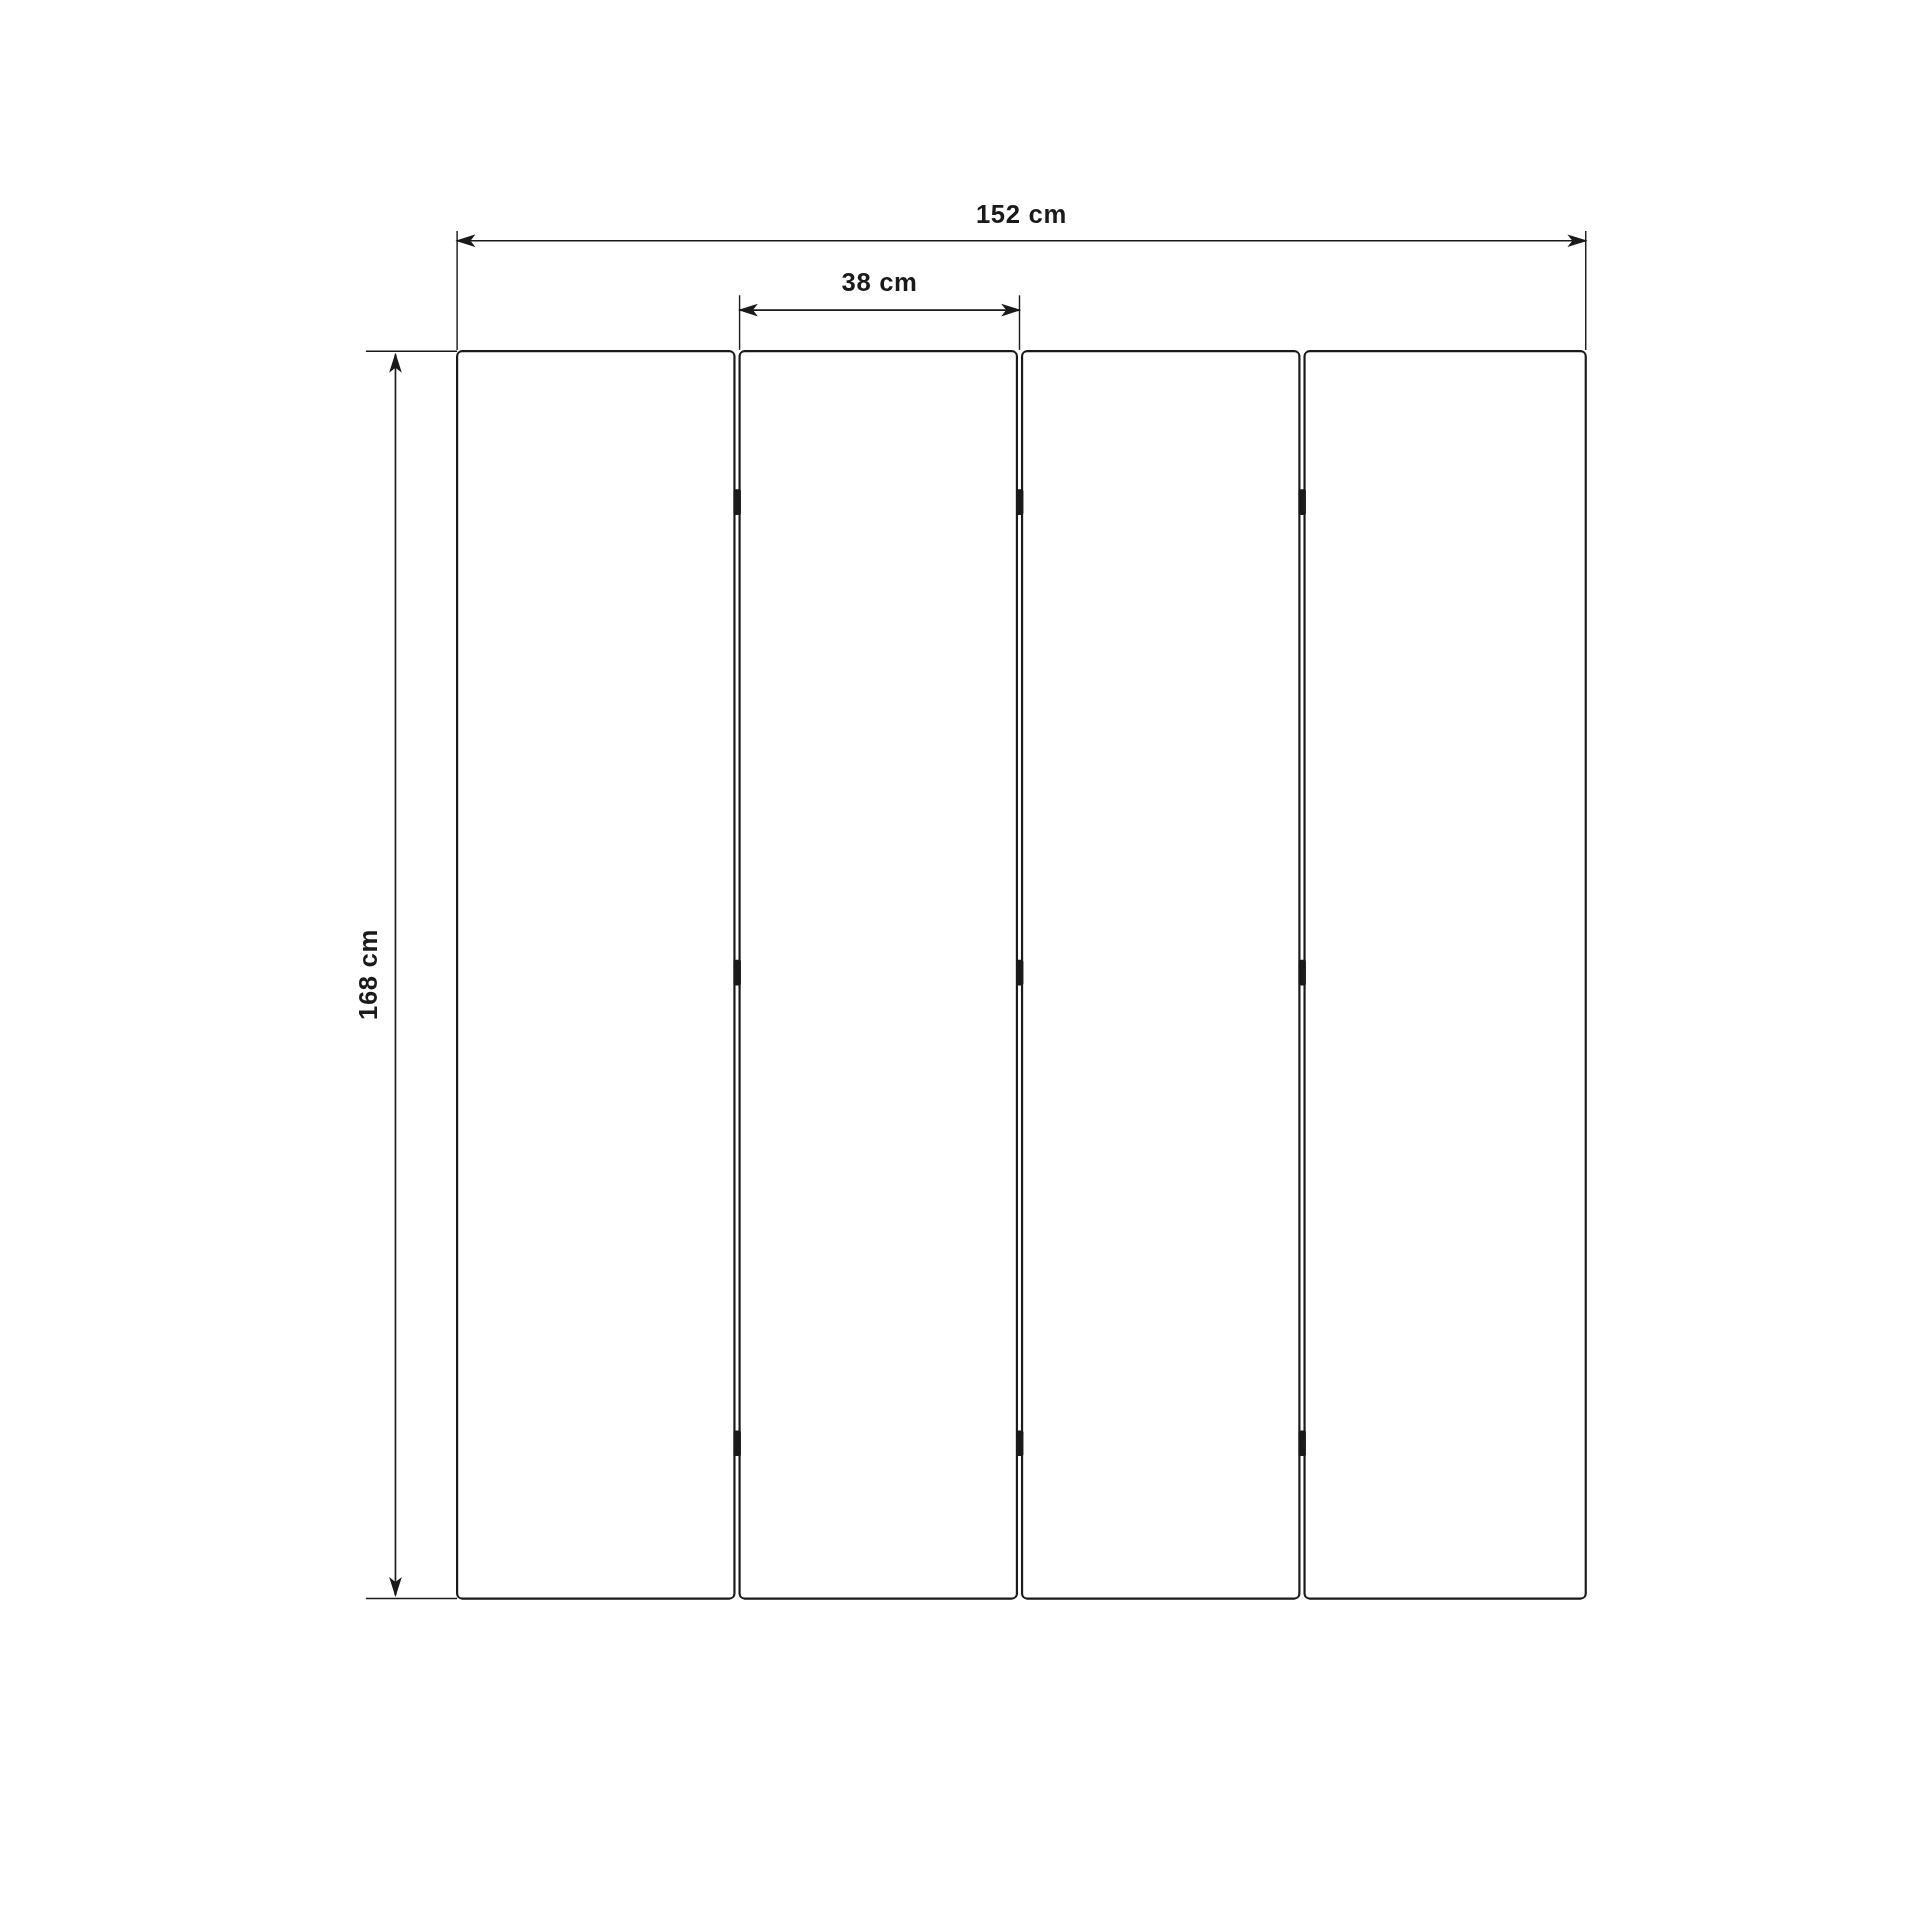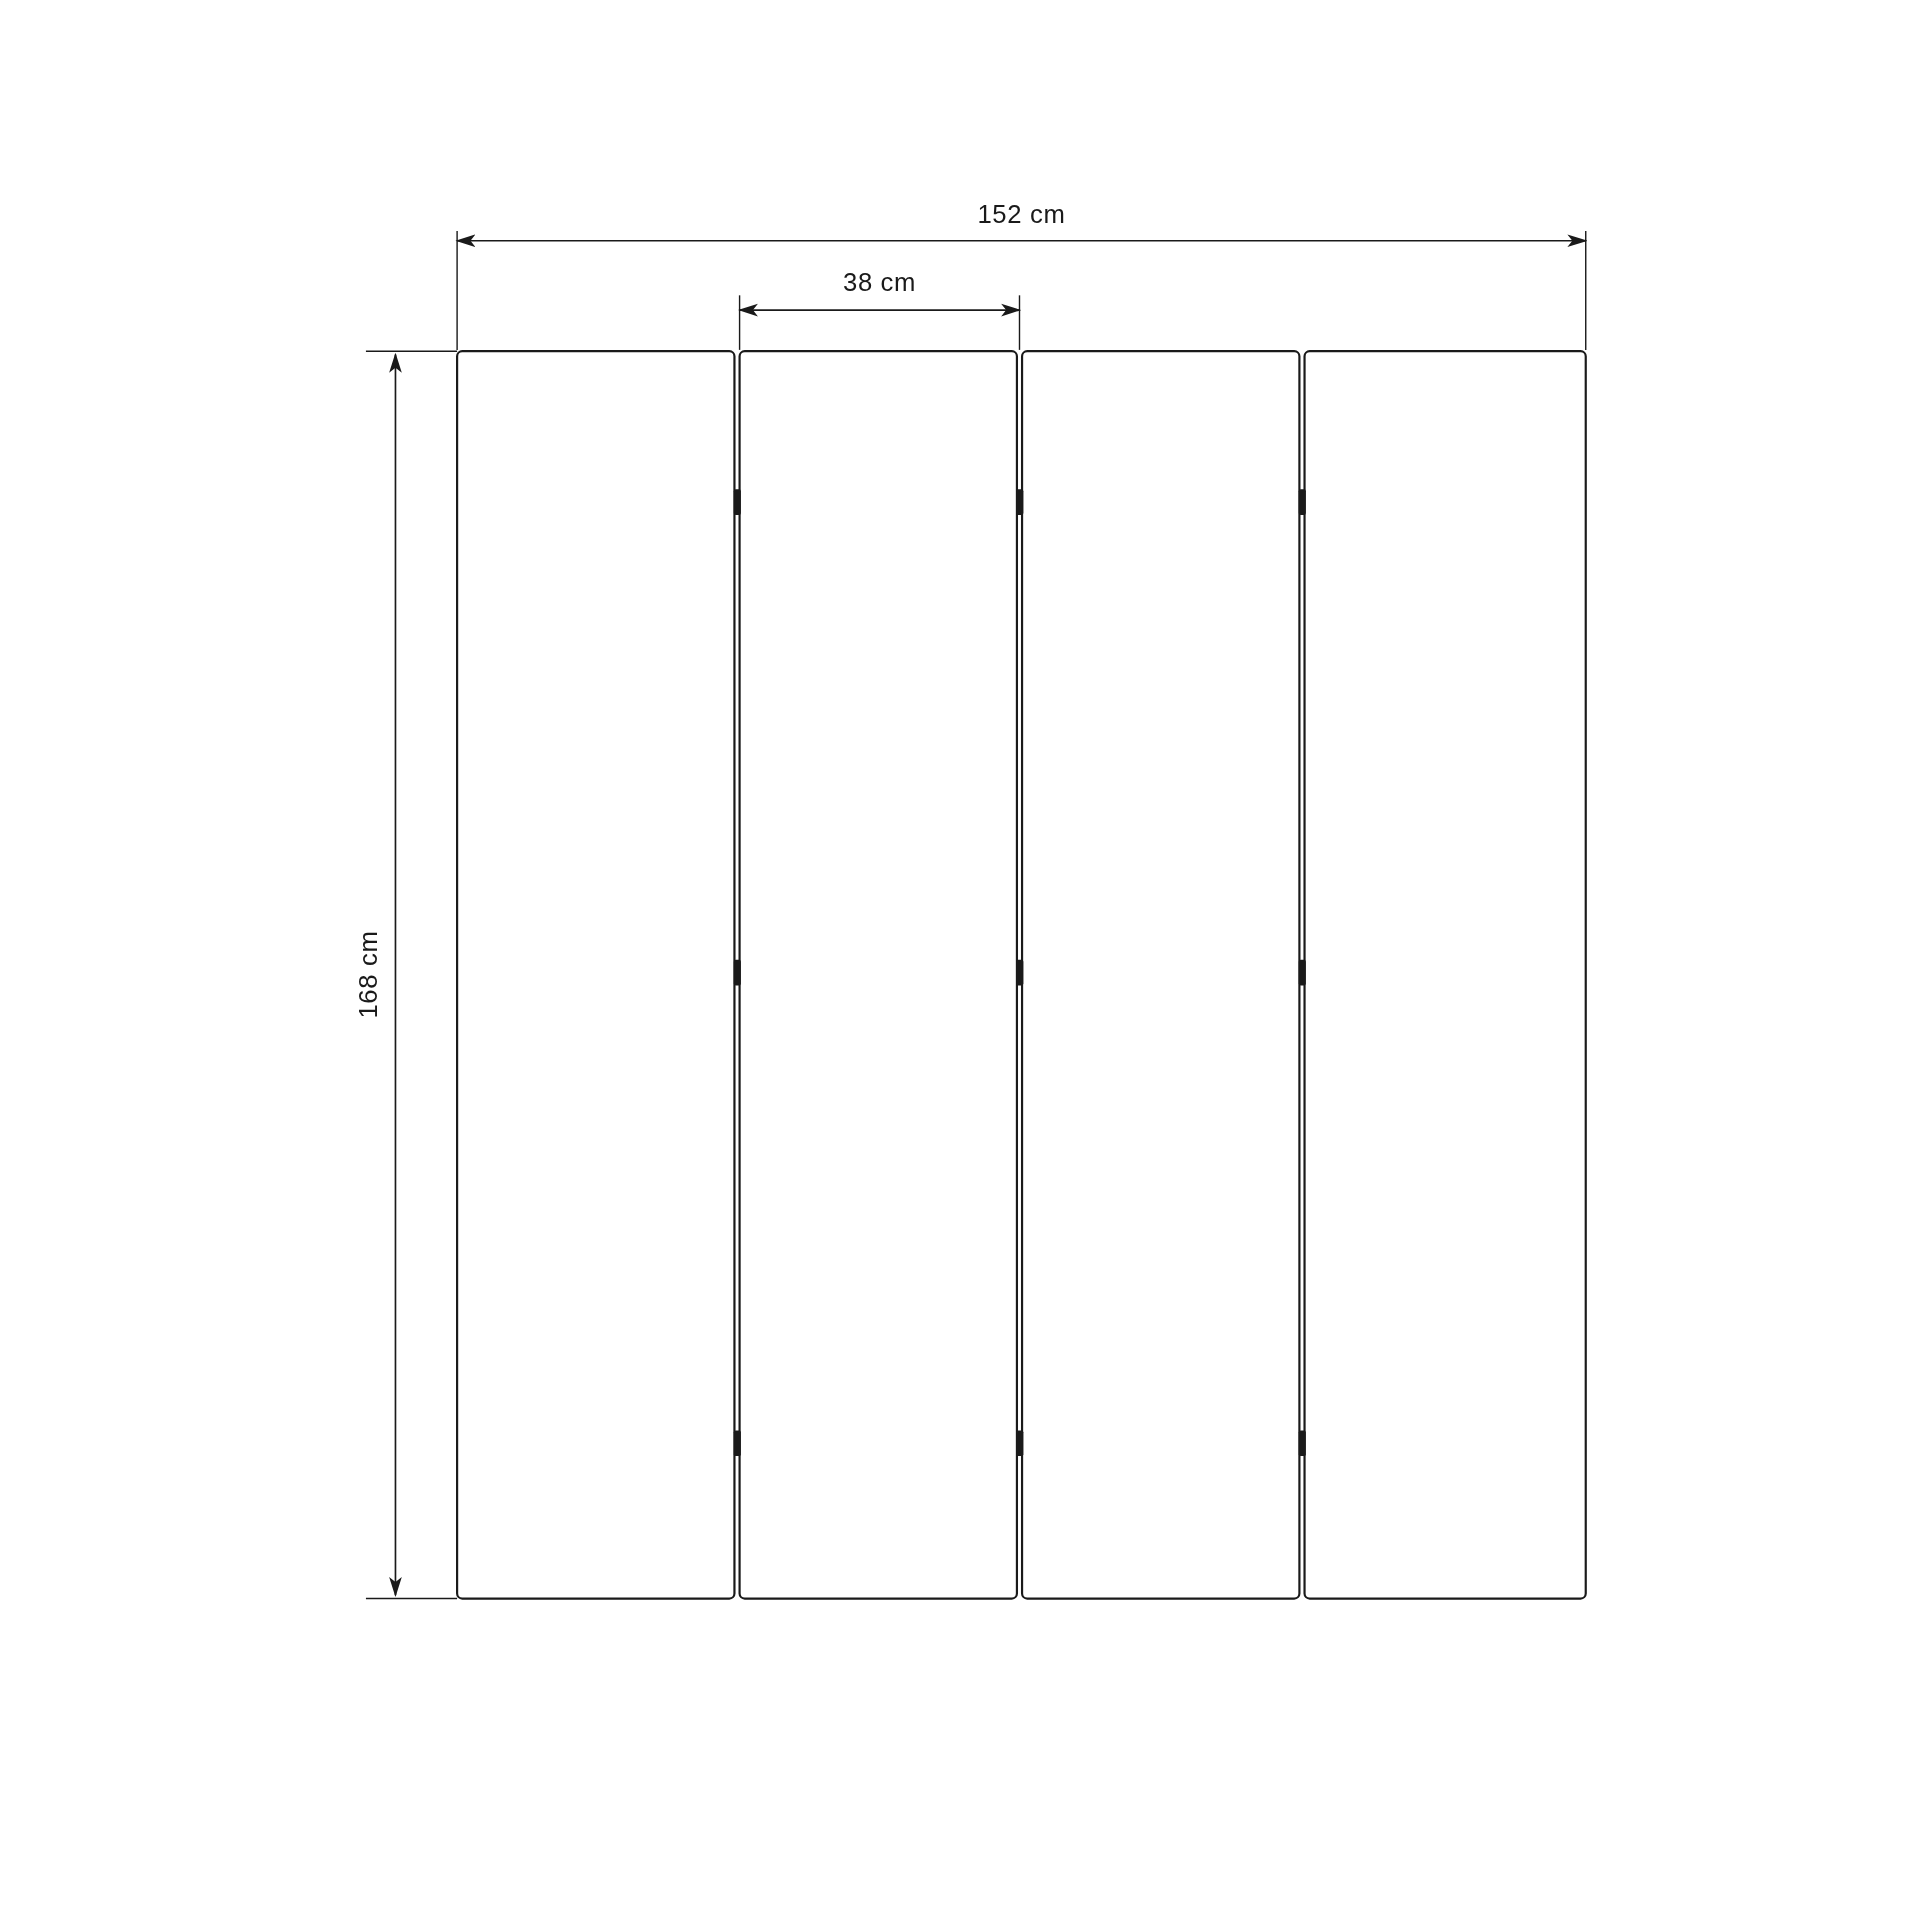--- a/index.html
+++ b/index.html
@@ -14,20 +14,21 @@
     color: #1a1a1a;
     position: relative;
     overflow: hidden;
   }
   #stage {
     position: absolute;
     left: 0;
     top: 0;
     width: 1926px;
     height: 1784px;
+    font-weight: bold;
   }
   svg#diagram {
     display: block;
     width: 1926px;
     height: 1926px;
   }
   .dim-label {
     font-family: "Liberation Sans", sans-serif;
     font-size: 40px;
     fill: #1a1a1a;

